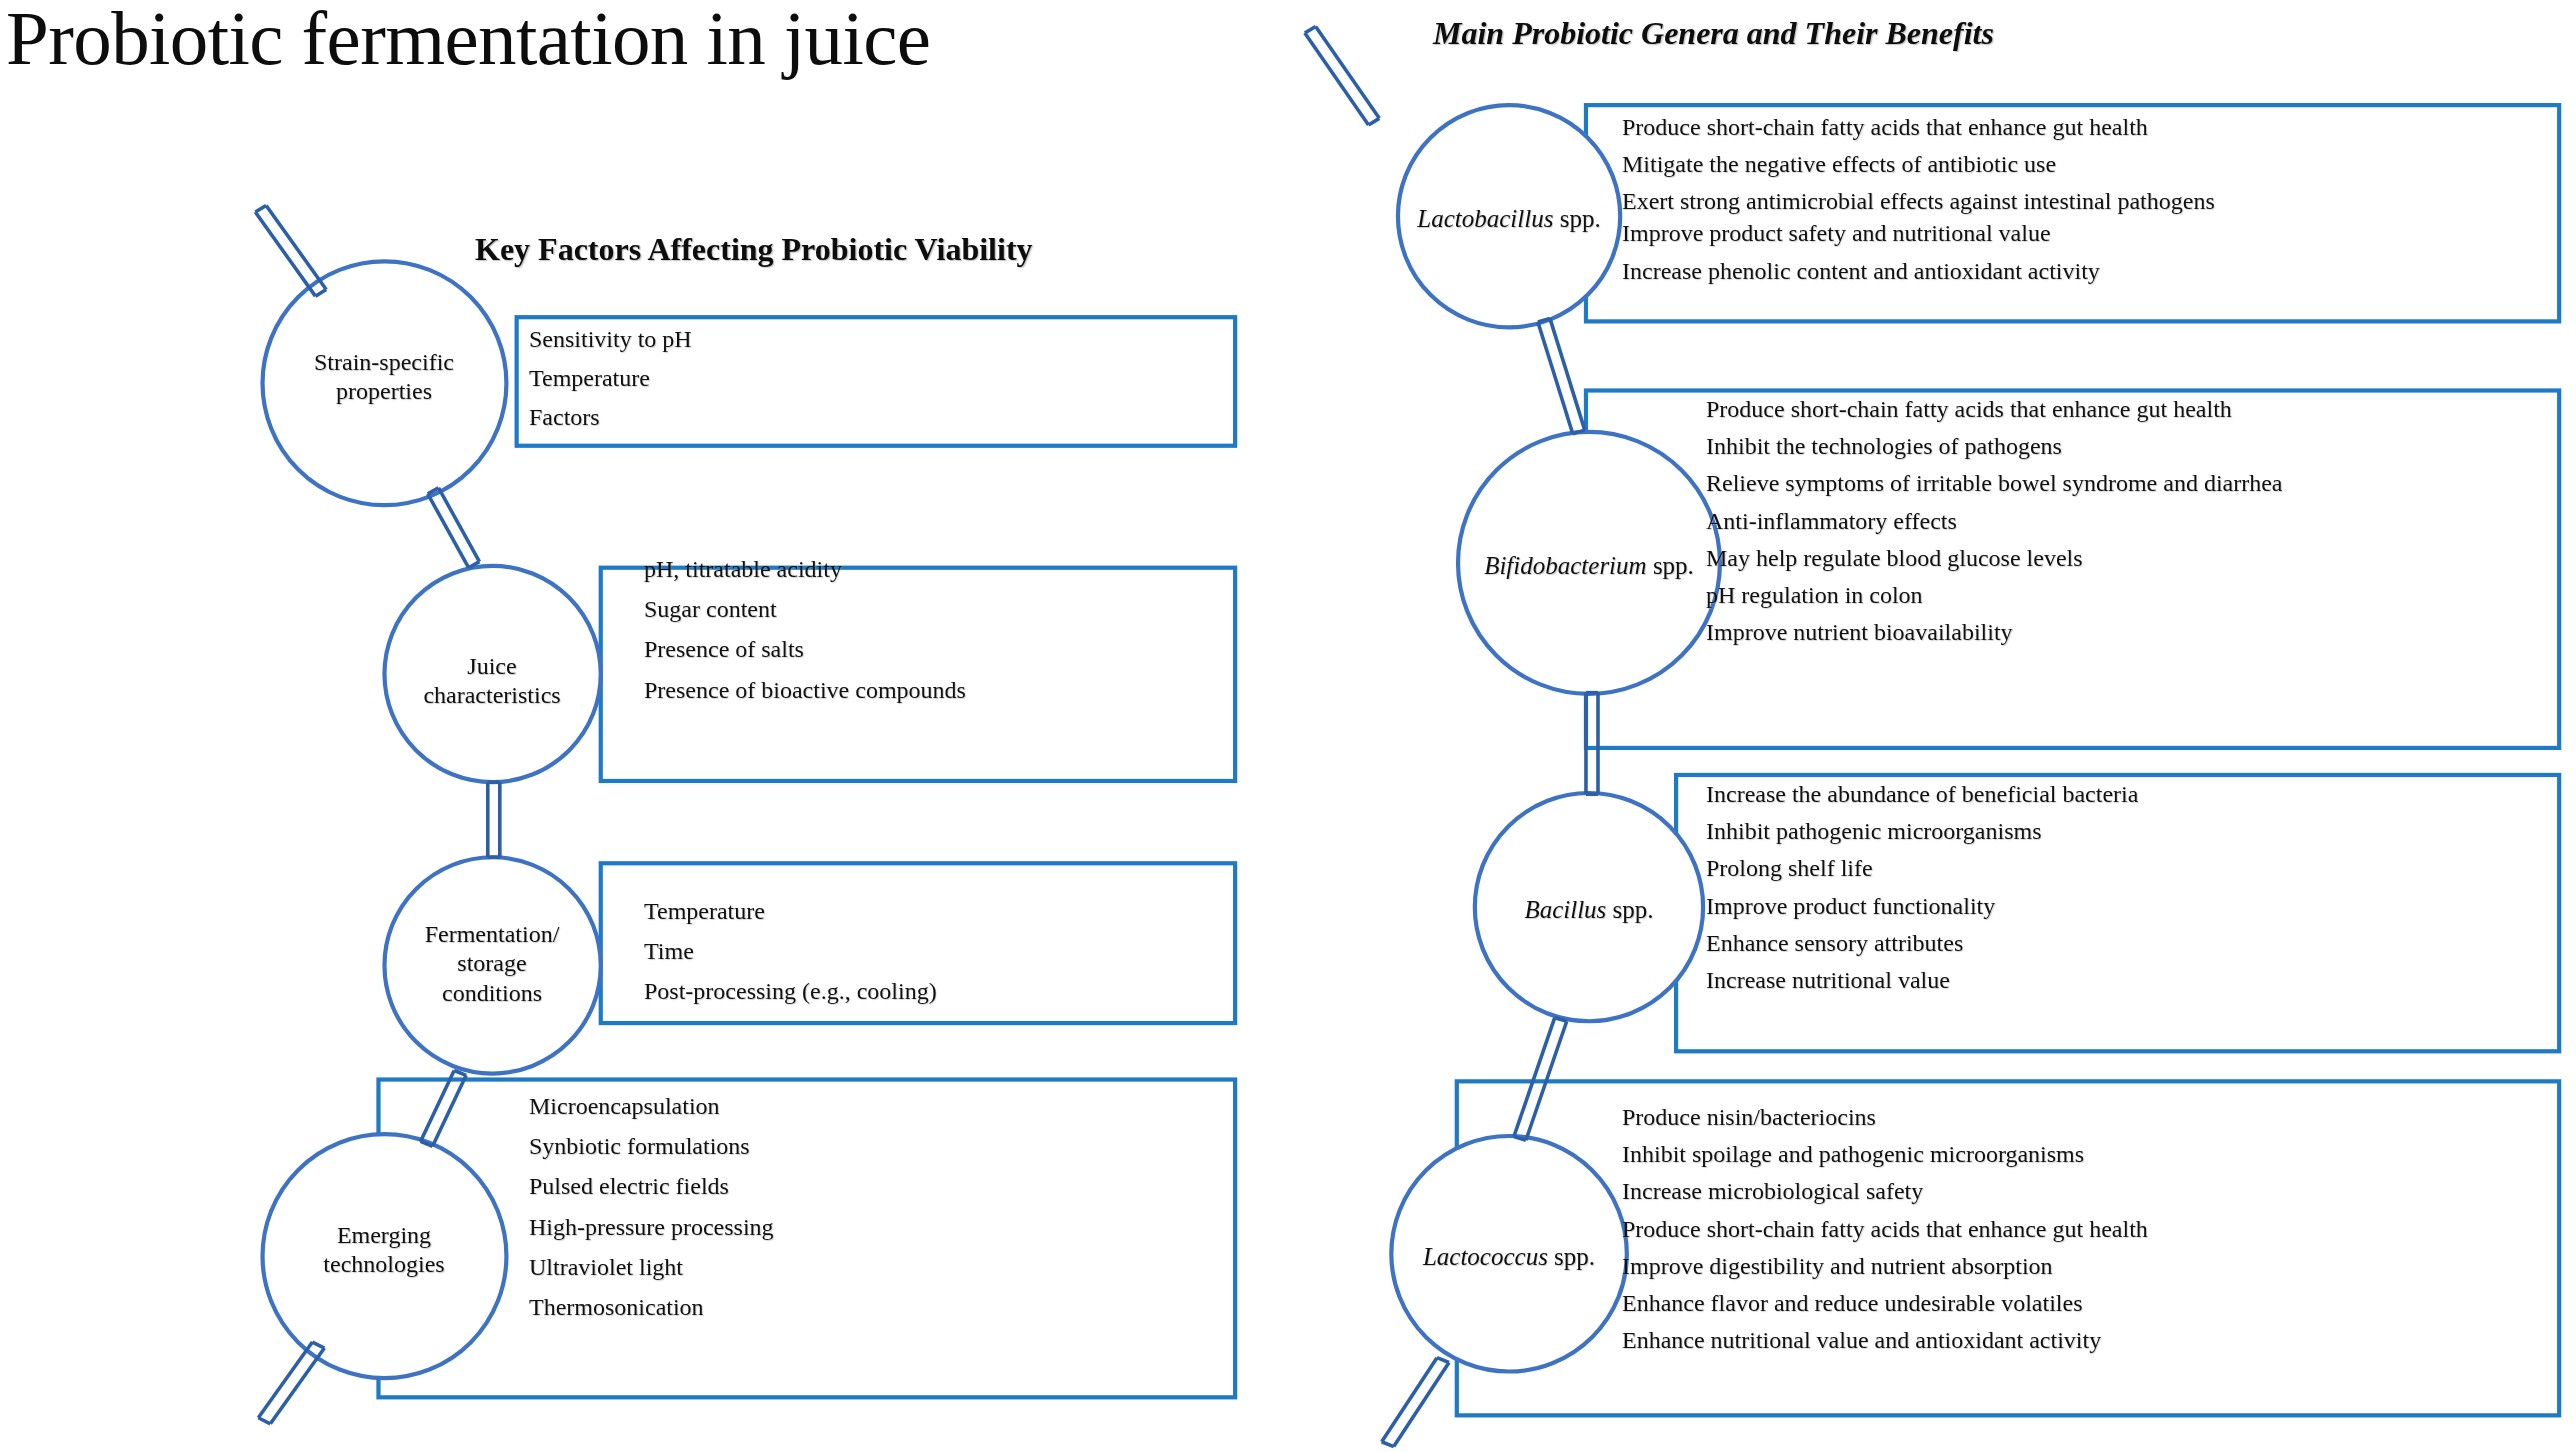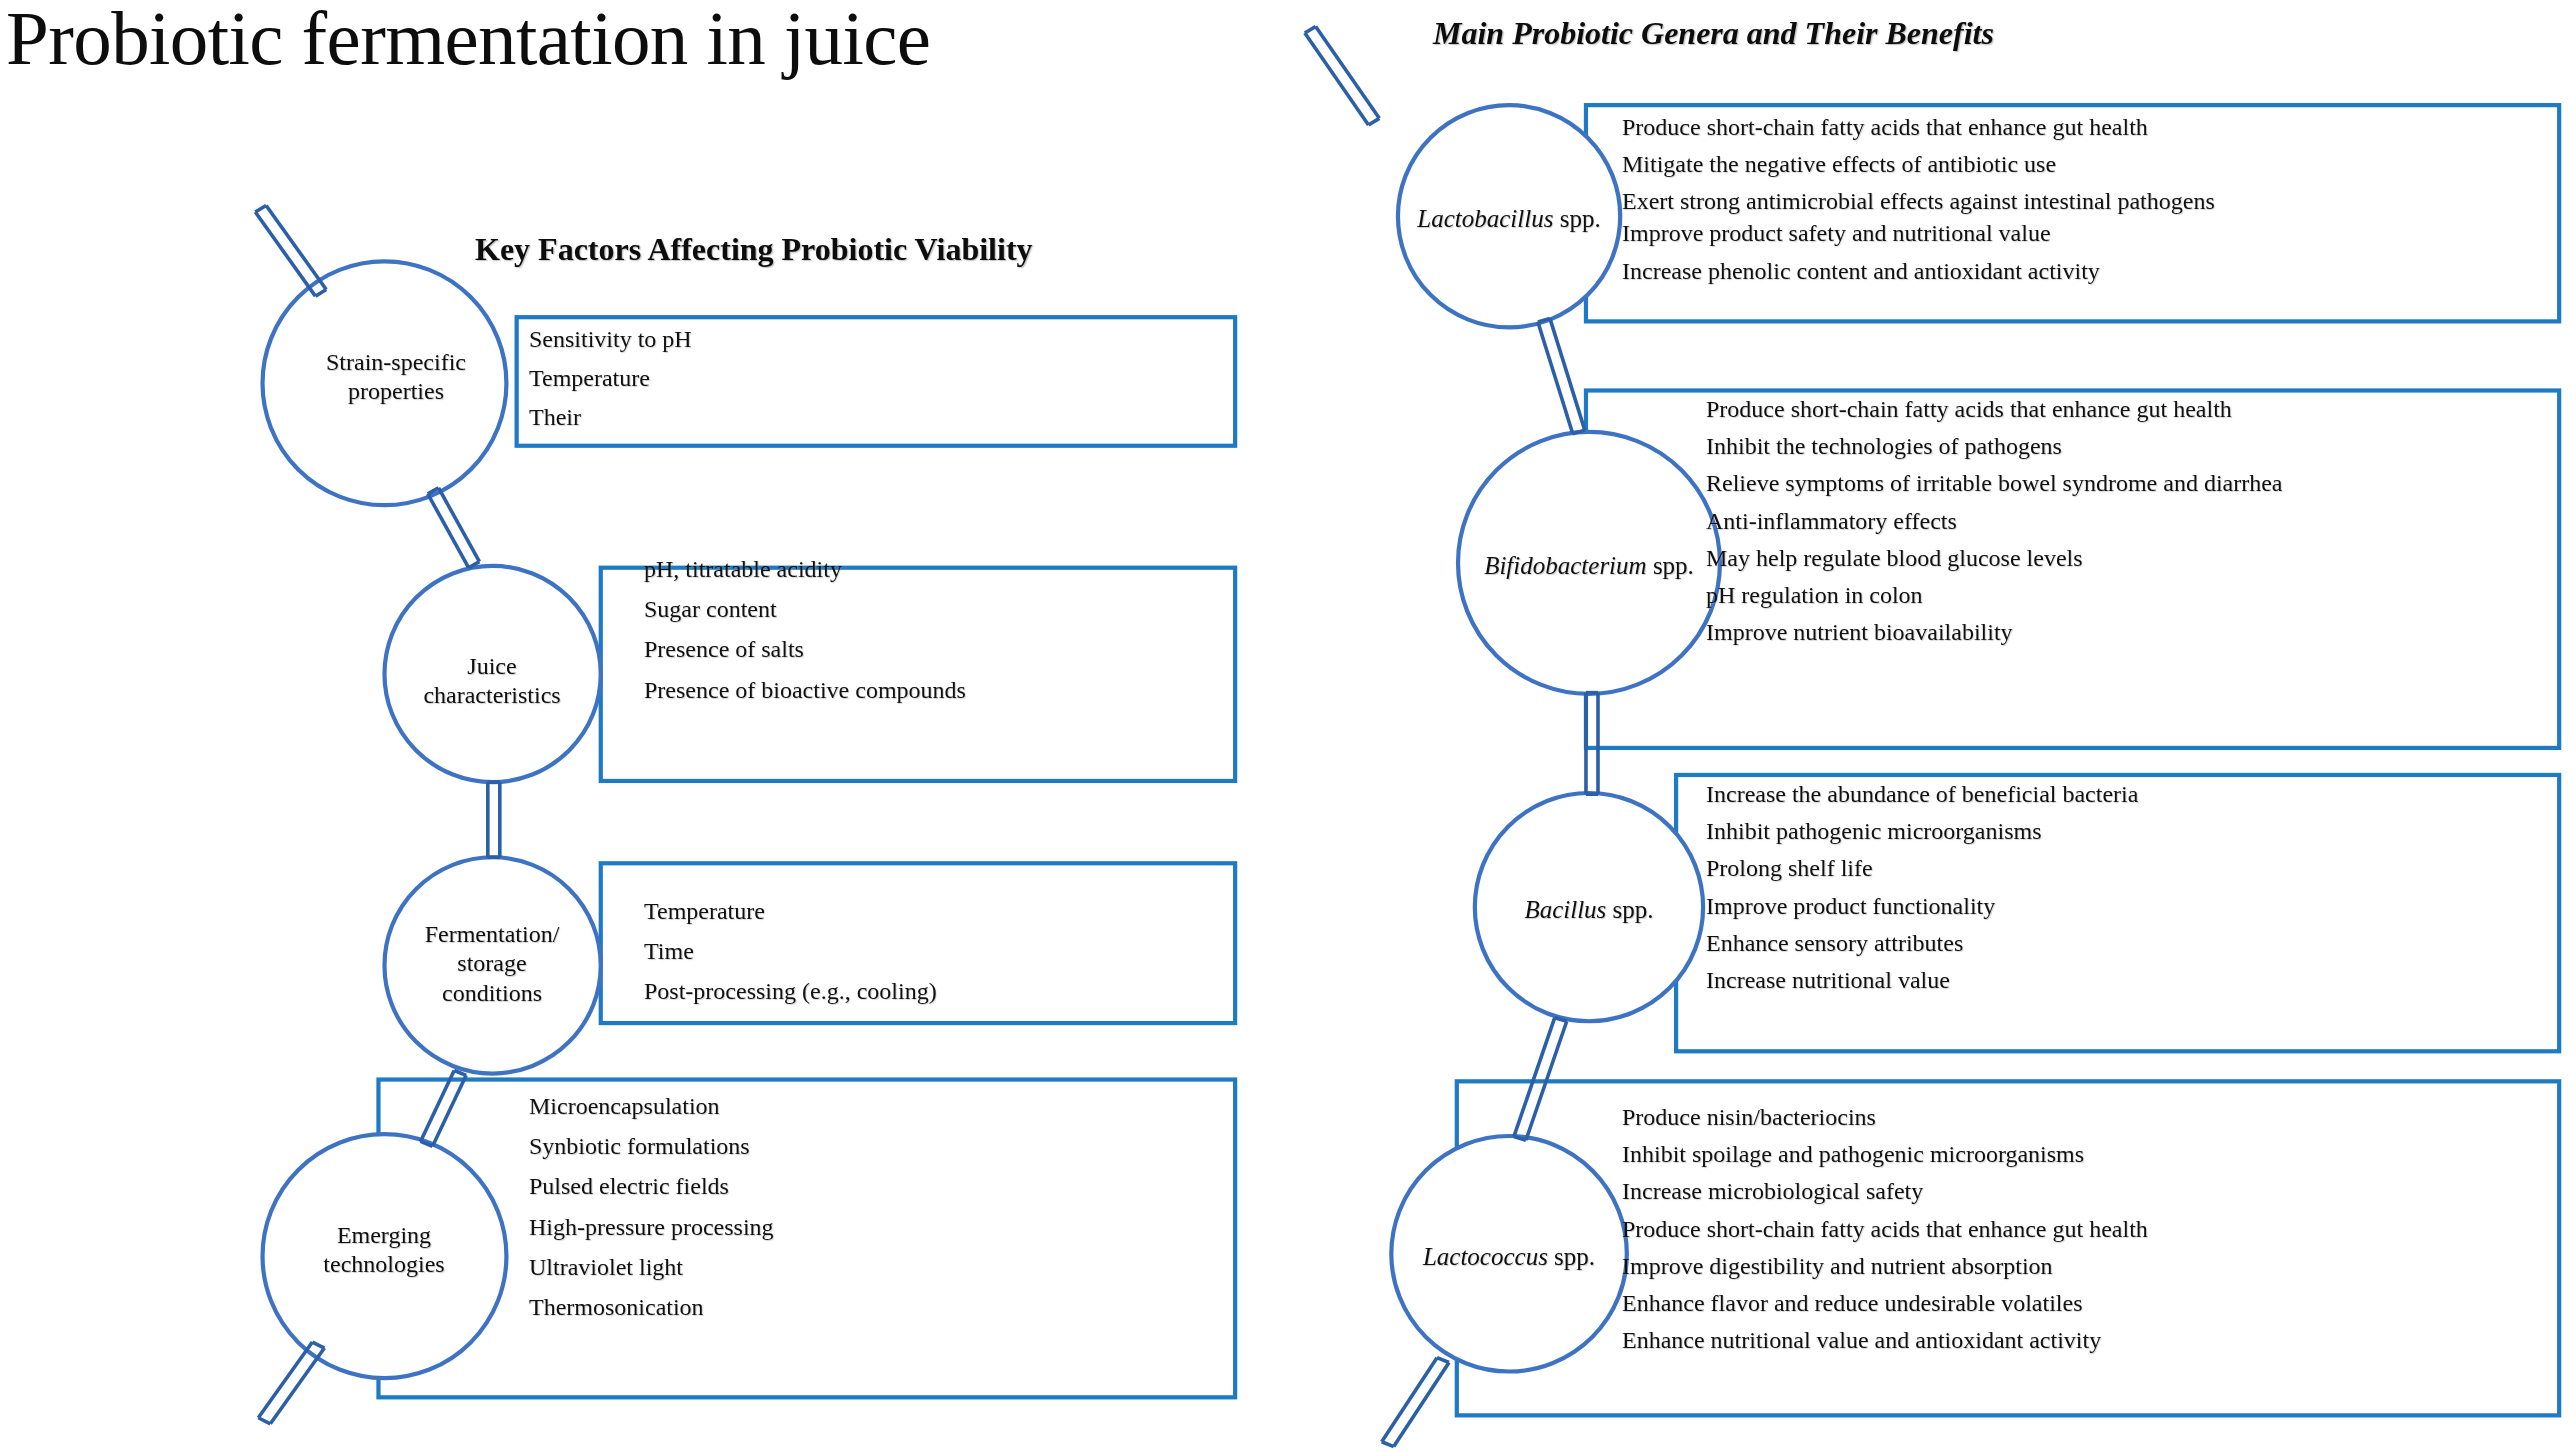--- a/index.html
+++ b/index.html
@@ -125,34 +125,34 @@
       <path d="M 2300,2400 L 2320,2408"></path>
     </g>
   </svg>
 
   <div class="main-title">Probiotic fermentation in juice</div>
 
   <div class="panel-title" id="title-left">Key Factors Affecting Probiotic Viability</div>
 
   <div class="panel-title" id="title-right">Main Probiotic Genera and Their Benefits</div>
 
-  <div class="node-label" style="left:276px;top:348px;width:240px;">Strain-specific
+  <div class="node-label" style="left:264px;top:348px;width:240px;">Strain-specific
 properties</div>
   <div class="node-label" style="left:375px;top:652px;width:234px;">Juice
 characteristics</div>
   <div class="node-label" style="left:375px;top:920px;width:234px;">Fermentation/
 storage
 conditions</div>
   <div class="node-label" style="left:264px;top:1221px;width:240px;">Emerging
 technologies</div>
 
   <div class="bullets left" style="left:529px;top:326px;">
     <div>Sensitivity to pH</div>
     <div style="margin-top:12px;">Temperature</div>
-    <div style="margin-top:12px;">Their</div>
+    <div style="margin-top:12px;">Factors</div>
   </div>
 
   <div class="bullets left" style="left:644px;top:556px;">
     <div>pH, titratable acidity</div>
     <div style="margin-top:13.2px;">Sugar content</div>
     <div style="margin-top:13.2px;">Presence of salts</div>
     <div style="margin-top:13.2px;">Presence of bioactive compounds</div>
   </div>
 
   <div class="bullets left" style="left:644px;top:898px;">

